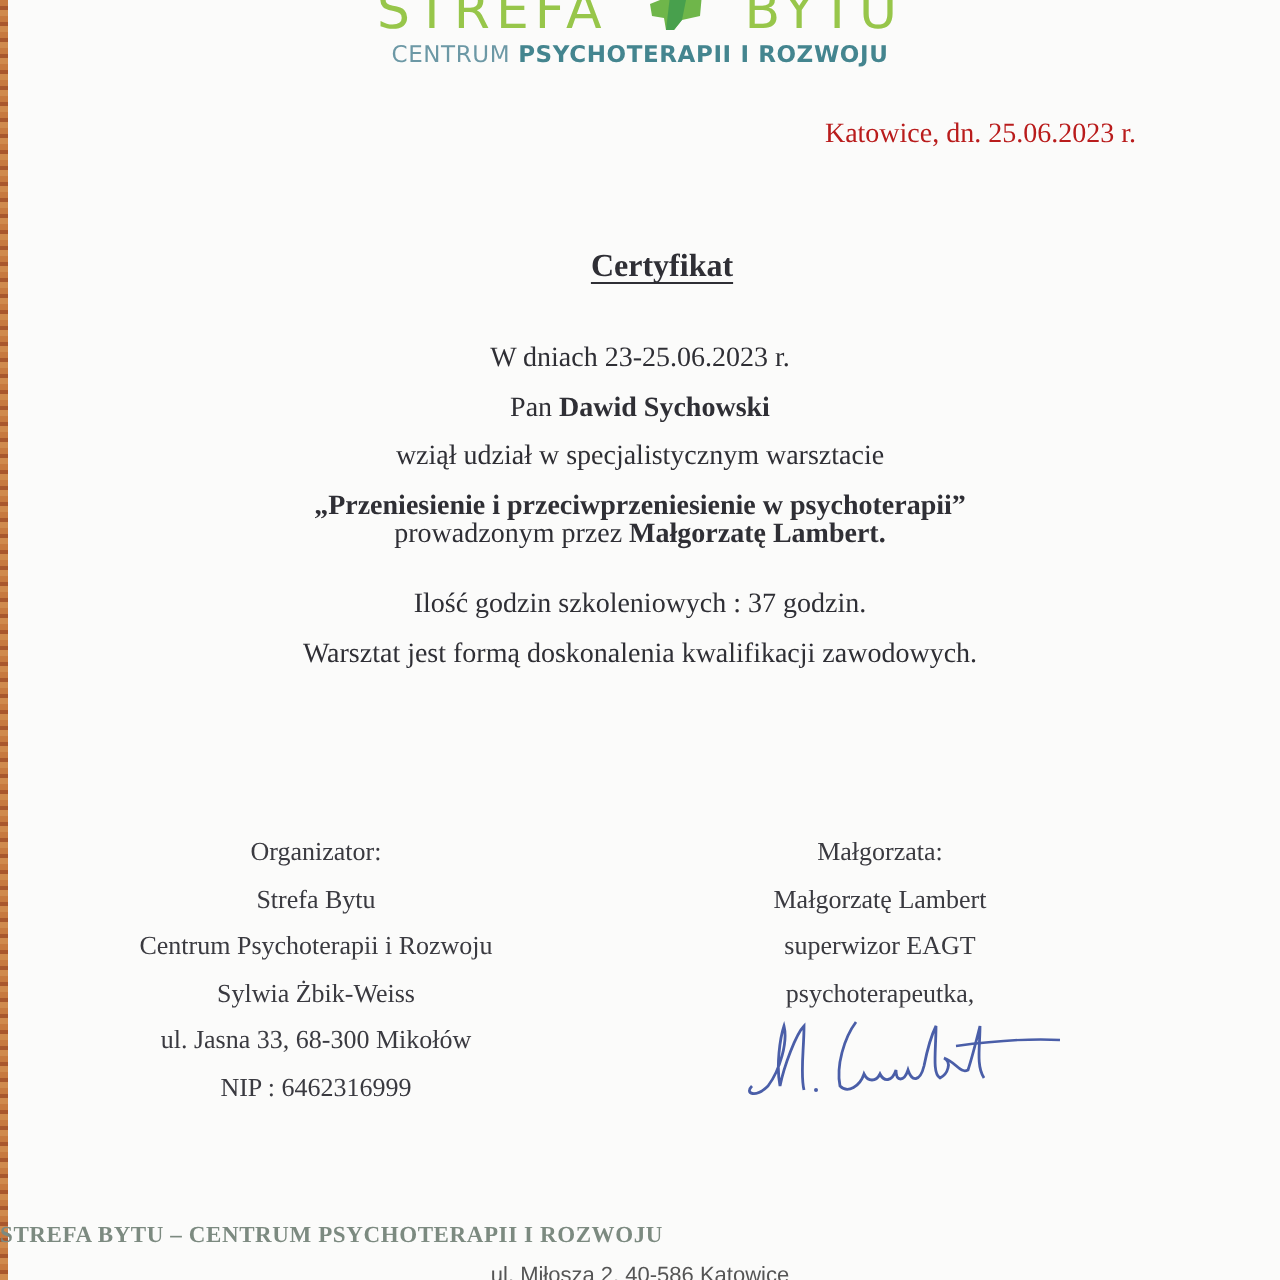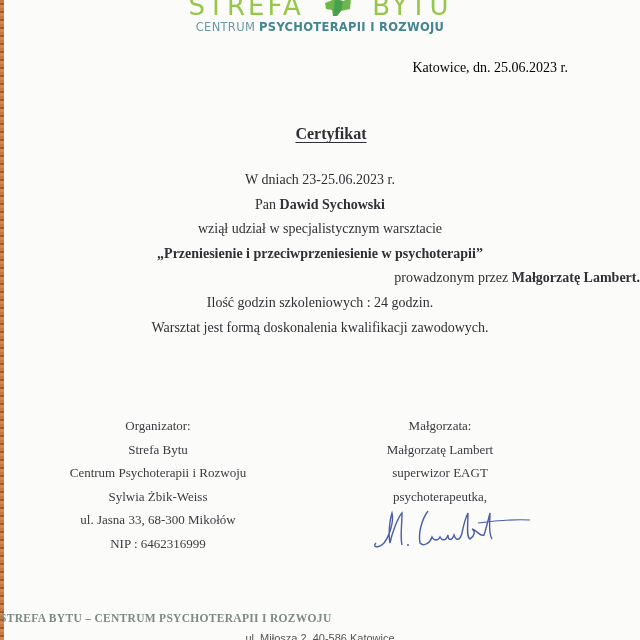--- a/index.html
+++ b/index.html
@@ -20,29 +20,29 @@
   }
   .logo-main .mark {
     display: inline-block; width: 30px; height: 22px; vertical-align: -2px; margin: 0 8px;
   }
   .logo-sub {
     font-family: "DejaVu Sans", sans-serif; font-size: 11.5px; letter-spacing: 0.3px;
     color: #6c98a5; margin-top: 0px;
   }
   .logo-sub b { color: #44858f; font-weight: 600; }
 
-  .date { position: absolute; right: 72px; top: 60px; font-size: 14px; color: #000000; }
+  .date { position: absolute; right: 72px; top: 60px; font-size: 14px; color: #b91c1c; }
 
   .center { position: absolute; left: 0; right: 0; text-align: center; font-size: 14px; color: #2f2f35; }
   .title { top: 125px; font-size: 16px; font-weight: bold; text-decoration: underline; text-underline-offset: 3px; padding-left: 22px; }
   .l1 { top: 172px; }
   .l2 { top: 197px; }
   .l3 { top: 221px; }
   .l4 { top: 246px; font-weight: bold; }
-  .l5 { top: 270px; text-align: right; }
+  .l5 { top: 260px; }
   .l6 { top: 295px; }
   .l7 { top: 320px; }
 
   .col { position: absolute; text-align: center; font-size: 13px; color: #3a3a40; line-height: 23.5px; }
   .col .hdr { text-underline-offset: 2px; }
   .org { left: 58px; width: 200px; top: 414px; }
   .lead { left: 360px; width: 160px; top: 414px; }
   .signature { position: absolute; left: 368px; top: 503px; width: 165px; height: 50px; }
 
   .footer { position: absolute; left: 0; right: 0; top: 612px; text-align: left;
@@ -75,21 +75,21 @@
 <div class="center title">Certyfikat</div>
 <div class="center l1">W dniach 23-25.06.2023 r.</div>
 <div class="center l2">
   <span>Pan </span><b>Dawid Sychowski</b>
 </div>
 <div class="center l3">wziął udział w specjalistycznym warsztacie</div>
 <div class="center l4">„Przeniesienie i przeciwprzeniesienie w psychoterapii”</div>
 <div class="center l5">
   <span>prowadzonym przez </span><b>Małgorzatę Lambert.</b>
 </div>
-<div class="center l6">Ilość godzin szkoleniowych : 24 godzin.</div>
+<div class="center l6">Ilość godzin szkoleniowych : 37 godzin.</div>
 <div class="center l7">Warsztat jest formą doskonalenia kwalifikacji zawodowych.</div>
 
 <div class="col org">
   <div class="hdr">Organizator:</div>
   <div>Strefa Bytu</div>
   <div>Centrum Psychoterapii i Rozwoju</div>
   <div>Sylwia Żbik-Weiss</div>
   <div>ul. Jasna 33, 68-300 Mikołów</div>
   <div>NIP : 6462316999</div>
 </div>

